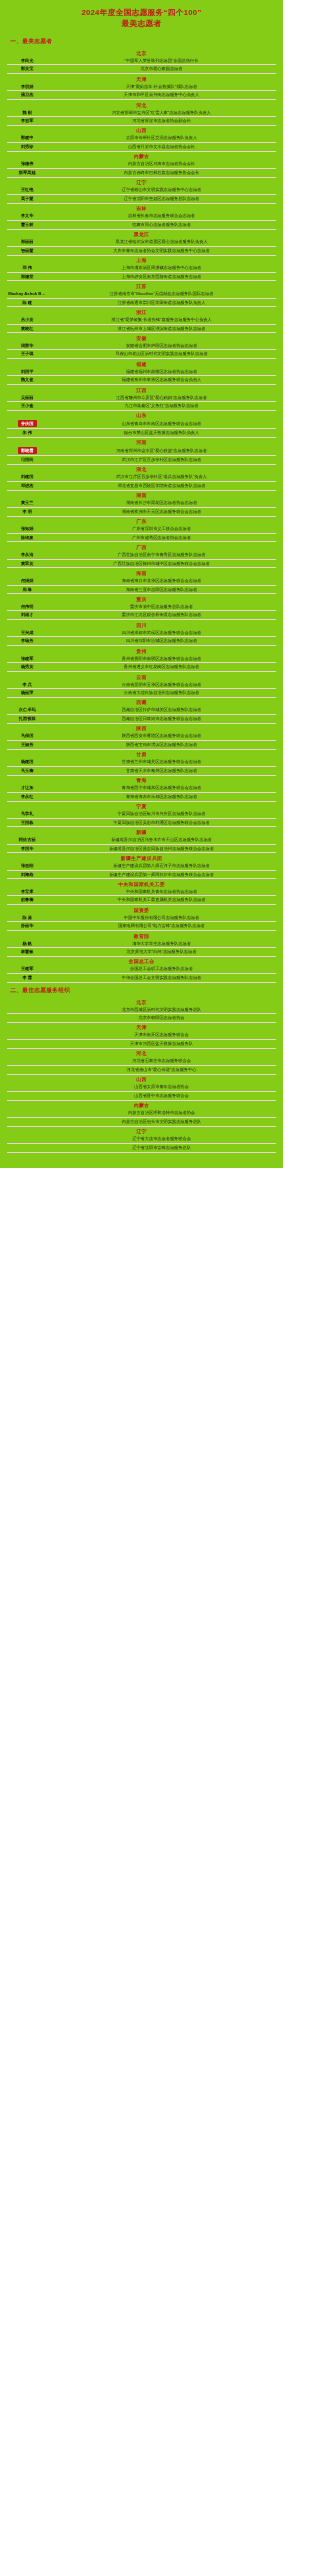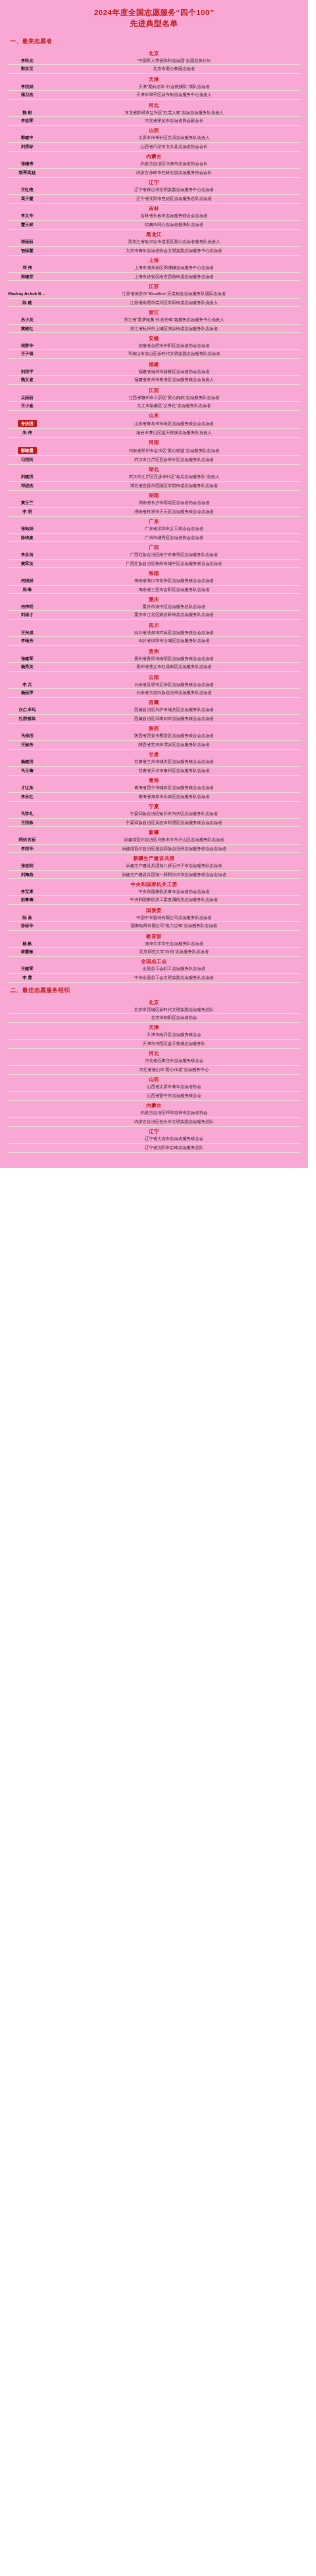--- a/index.html
+++ b/index.html
@@ -6,24 +6,24 @@
     margin: 0;
     padding: 0;
     background: #ffffff;
   }
   body {
     width: 317px;
     font-family: "Liberation Sans", "DejaVu Sans", sans-serif;
     color: #1a1a1a;
   }
   #page {
-    width: 308px;
+    width: 283px;
     box-sizing: border-box;
     padding: 5.2px 7.2px 15.5px 7.2px;
-    background: #f9a8d4;
+    background: #84cc16;
   }
   .title-block {
     text-align: center;
     padding: 3.1px 0 5.2px 0;
   }
   .title-line {
     color: #c01a1a;
     font-weight: bold;
     font-size: 7.7px;
     line-height: 10.3px;
@@ -79,21 +79,21 @@
     border-radius: 1px;
   }
 </style>
 </head>
 <body>
 
 <div id="page">
 
   <div class="title-block">
     <div class="title-line">2024年度全国志愿服务“四个100”</div>
-    <div class="title-line">先进典型名单</div>
+    <div class="title-line">最美志愿者</div>
   </div>
 
   <div id="sections-host">
       <div>
         <div class="section-head">一、最美志愿者</div>
         <div class="region">北京</div>
         <table class="list">
           <tbody>
             <tr>
               <td class="name">李民光</td>

